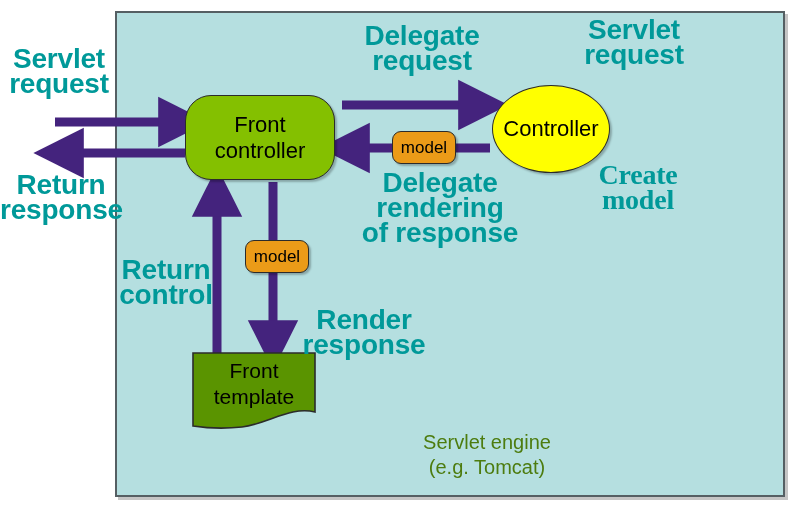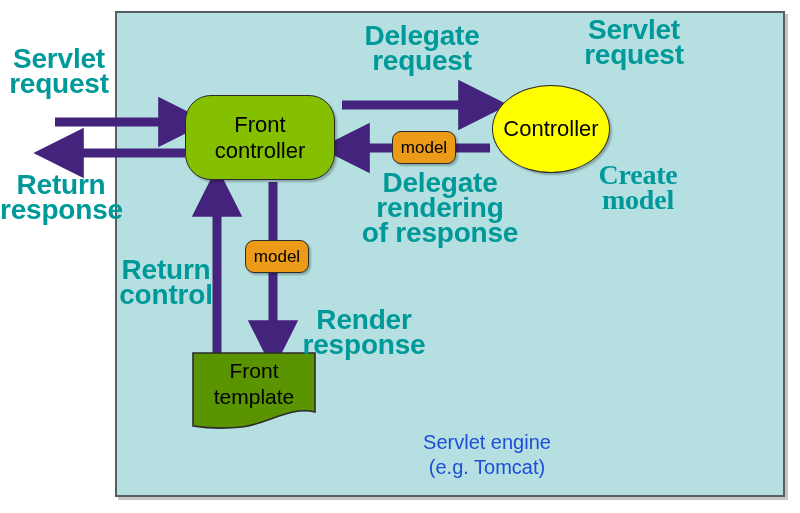--- a/index.html
+++ b/index.html
@@ -31,21 +31,21 @@
     color: #009999;
     font-weight: bold;
     font-size: 28px;
     line-height: 25px;
     letter-spacing: -0.2px;
     white-space: pre;
   }
   .lbl.c { text-align: center; }
   .plain {
     position: absolute;
-    color: #1d4ed8;
+    color: #4d7c0f;
     font-size: 20px;
     line-height: 25px;
     text-align: center;
     white-space: pre;
   }
   .fc-box {
     position: absolute;
     left: 185px;
     top: 95px;
     width: 150px;

